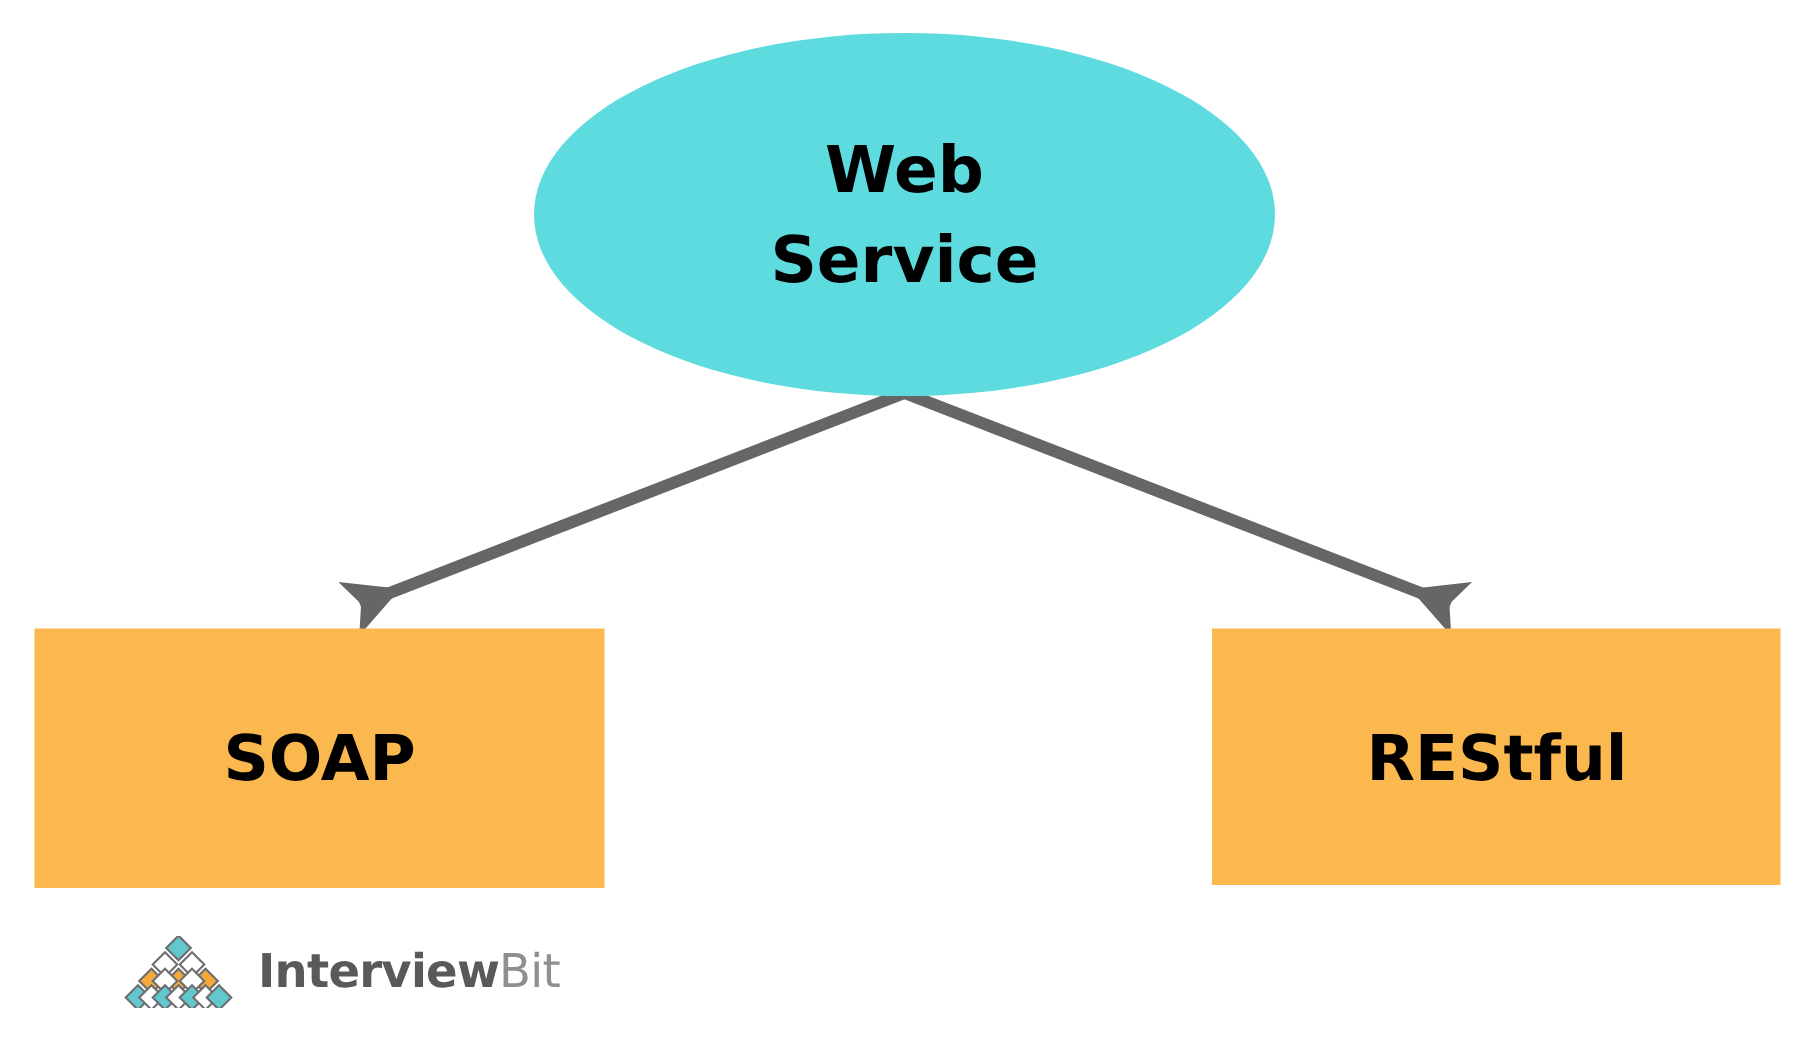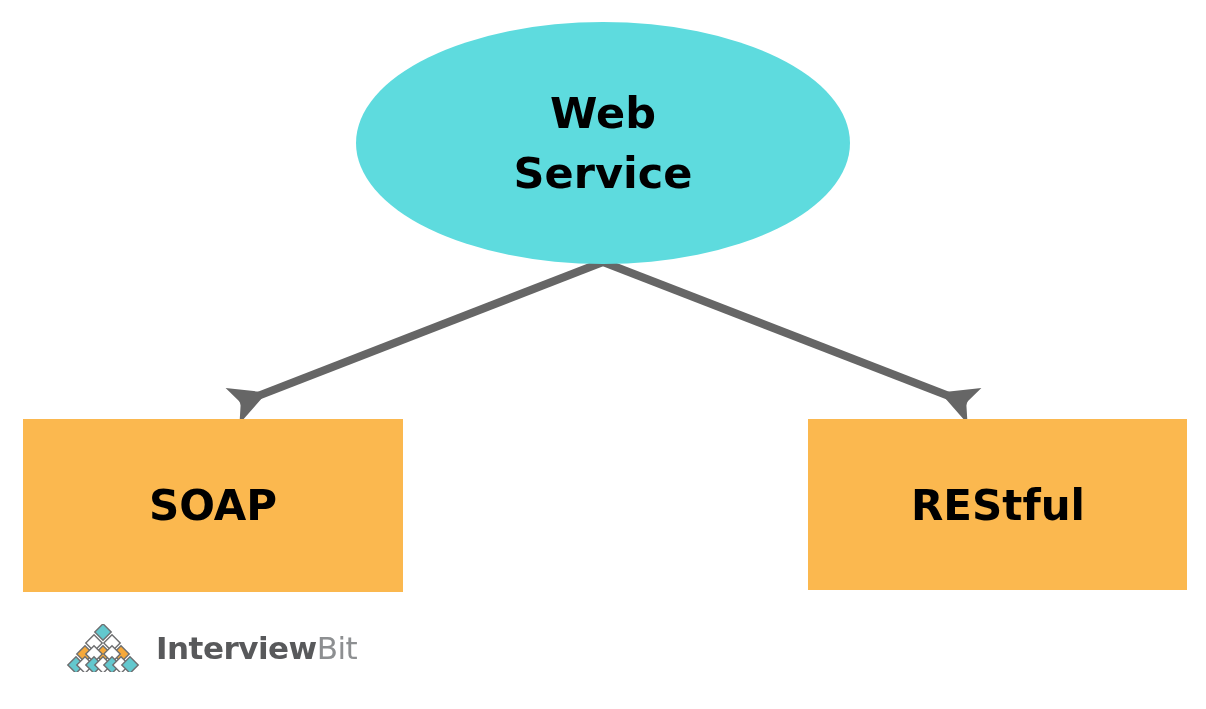--- a/index.html
+++ b/index.html
@@ -33,21 +33,21 @@
   }
   .root-label {
     font-size: 43px;
   }
   .leaf-label {
     font-size: 42px;
   }
   
   #brand-logo {
     position: absolute;
-    left: 62px;
+    left: 78px;
     top: 622px;
     display: flex;
     align-items: center;
     height: 52px;
   }
   #logo-mark {
     width: 82px;
     height: 48px;
     flex: 0 0 auto;
   }

